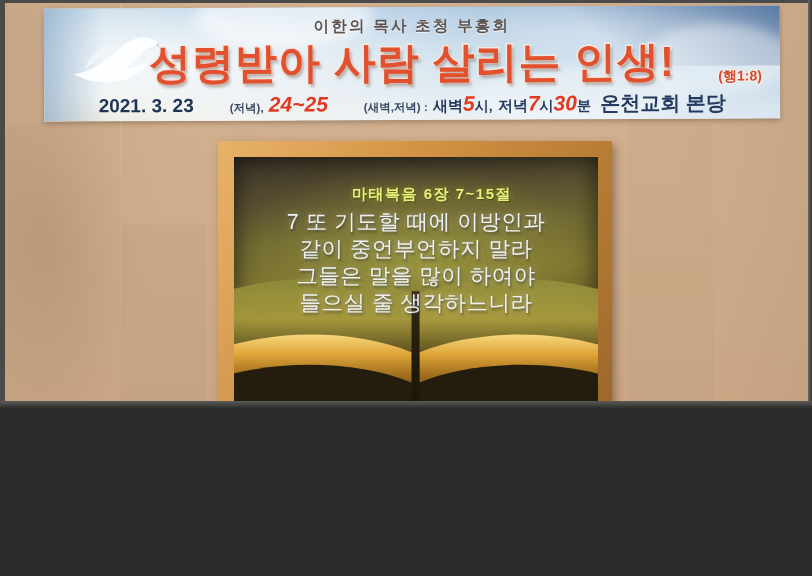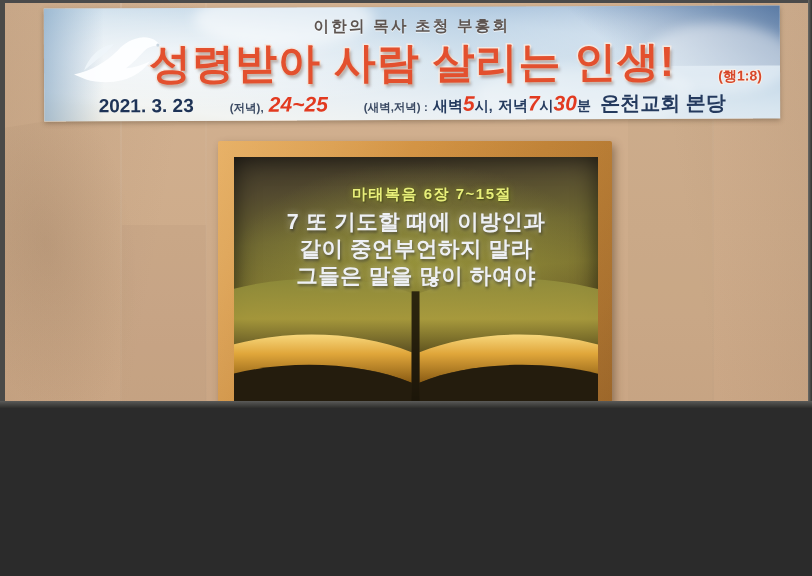--- a/index.html
+++ b/index.html
@@ -155,21 +155,21 @@
     font-family:"Liberation Sans", sans-serif;
     font-size:15px; font-weight:700; letter-spacing:1.5px;
     color:#e8ef7a;
     text-shadow:0 0 6px rgba(180,200,40,0.6), 1px 1px 2px rgba(0,0,0,0.5);
     z-index:8; white-space:nowrap;
   }
   .slide-body {
     position:absolute; left:0; top:52px; width:100%;
     text-align:center; z-index:8;
     font-family:"Liberation Sans", sans-serif;
-    font-size:21.5px; font-weight:700; line-height:27px;
+    font-size:21.5px; font-weight:400; line-height:27px;
     letter-spacing:0.5px;
     color:#eef0f4;
     text-shadow:0 0 7px rgba(255,255,255,0.45), 1px 2px 3px rgba(0,0,0,0.55);
     white-space:nowrap;
   }
 
   
   .backdrop {
     position:absolute; left:212px; top:432px; width:414px; height:144px;
     z-index:20; overflow:hidden;
@@ -254,20 +254,21 @@
         <path d="M0 126 C62 104 140 106 196 132 L196 170 L0 170 Z" fill="#241c0d"></path>
         <path d="M204 132 C260 106 338 104 400 126 L400 170 L204 170 Z" fill="#241c0d"></path>
         <rect x="196" y="24" width="8" height="146" fill="#1b1508" opacity="0.85"></rect>
       </svg>
 
       <div class="slide-head">마태복음 6장 7~15절</div>
       <div class="slide-body">
         <div>7 또 기도할 때에 이방인과</div>
         <div>같이 중언부언하지 말라</div>
         <div>그들은 말을 많이 하여야</div>
+        <div>들으실 줄 생각하느니라</div>
       </div>
     </div>
   </div>
 
   <div class="backdrop">
     <svg class="bd-inner" viewBox="0 0 414 144" preserveAspectRatio="none">
       <defs>
         <linearGradient id="skyG" x1="0" y1="0" x2="0" y2="1">
           <stop offset="0%" stop-color="#5d8cc0"></stop>
           <stop offset="28%" stop-color="#86abd3"></stop>

